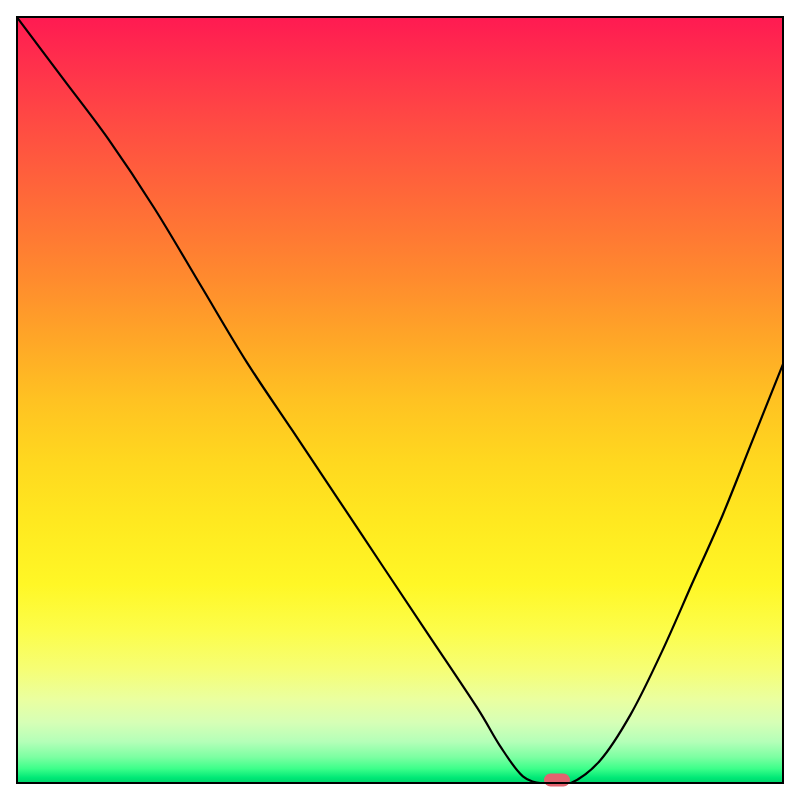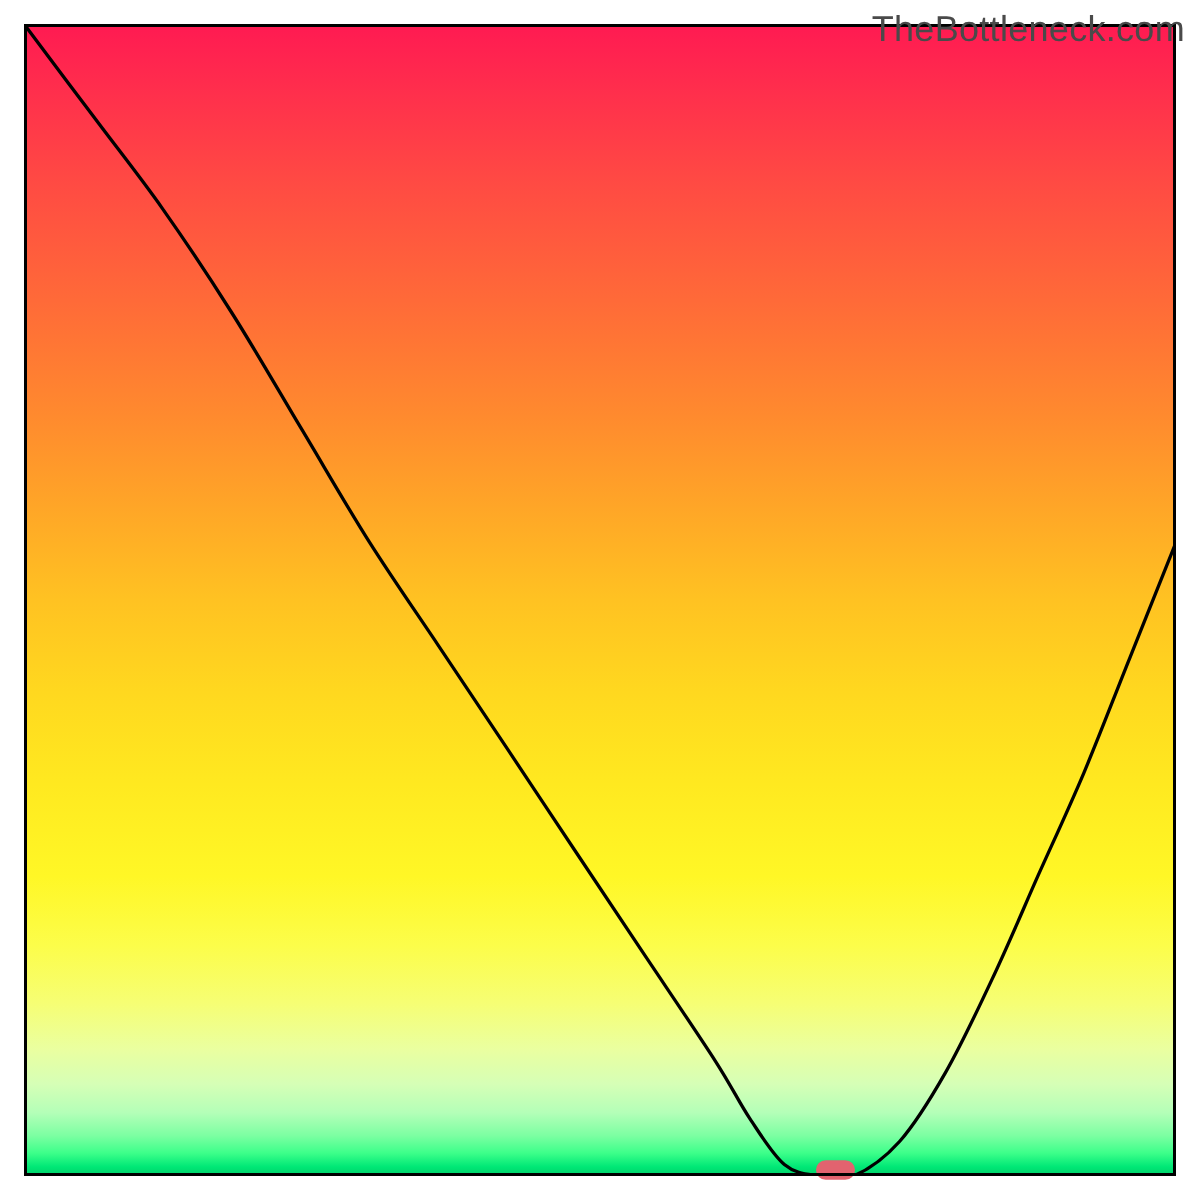--- a/index.html
+++ b/index.html
@@ -80,21 +80,20 @@
     height: 13px;
     border-radius: 7px;
     background: #e2636f;
     transform: translate(-50%, -50%);
   }
 </style>
 </head>
 <body>
 
 <div class="stage">
-  <div class="watermark">TheBottleneck.com</div>
 
   <div class="plot-area">
     <div class="gradient"></div>
 
     <svg class="curve" viewBox="0 0 768 768" preserveAspectRatio="none">
       <path id="curve-path" d="M 0.0 0.0 C 7.7 10.2, 30.7 41.0, 46.1 61.4 C 61.4 81.9, 76.8 101.1, 92.2 122.9 C 107.5 144.6, 122.9 167.7, 138.2 192.0 C 153.6 216.3, 169.0 243.2, 184.3 268.8 C 199.7 294.4, 215.0 321.3, 230.4 345.6 C 245.8 369.9, 261.1 391.7, 276.5 414.7 C 291.8 437.8, 307.2 460.8, 322.6 483.8 C 337.9 506.9, 353.3 529.9, 368.6 553.0 C 384.0 576.0, 399.4 599.0, 414.7 622.1 C 430.1 645.1, 449.3 673.3, 460.8 691.2 C 472.3 709.1, 476.2 718.1, 483.8 729.6 C 491.5 741.1, 499.2 753.9, 506.9 760.3 C 514.6 766.7, 522.2 766.7, 529.9 768.0 C 537.6 769.3, 544.0 771.8, 553.0 768.0 C 561.9 764.2, 573.4 756.5, 583.7 745.0 C 593.9 733.4, 604.2 716.8, 614.4 698.9 C 624.6 681.0, 634.9 659.2, 645.1 637.4 C 655.4 615.7, 665.6 591.4, 675.8 568.3 C 686.1 545.3, 696.3 523.5, 706.6 499.2 C 716.8 474.9, 727.0 448.0, 737.3 422.4 C 747.5 396.8, 762.9 358.4, 768.0 345.6" fill="none" stroke="#000000" stroke-width="2.2" stroke-linecap="round" stroke-linejoin="round"></path>
     </svg>
 
     <div id="marker" class="marker" style="left: 541.44px; top: 764.16px;"></div>
 

